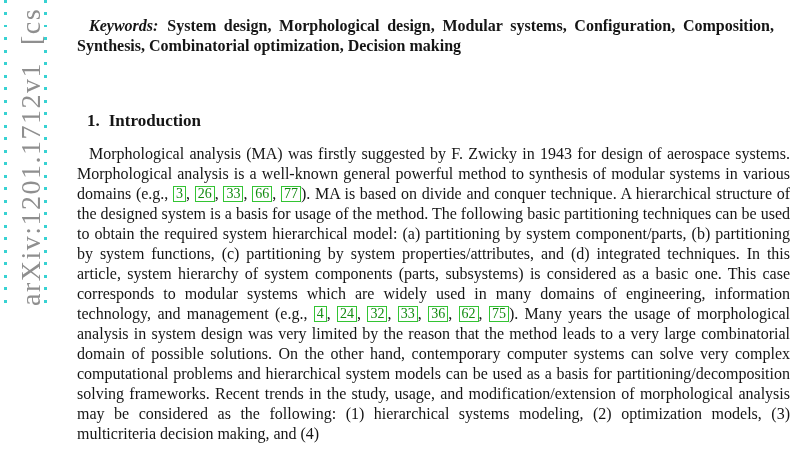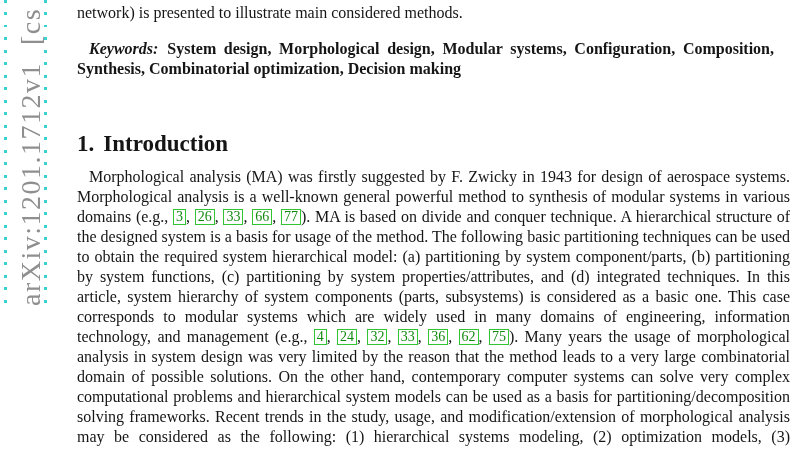--- a/index.html
+++ b/index.html
@@ -37,21 +37,21 @@
 
   
   .content {
     position: absolute; left: 77px; top: 0; width: 713px; height: 450px;
     font-size: 16px; line-height: 20px; text-align: justify; overflow: hidden;
   }
   .topline  { margin: 0; padding-top: 3px; }
   .keywords { margin: 16px 16px 0 0; text-indent: 12px; font-weight: bold; }
   .kw-label { font-style: italic; padding-right: 9px; }
   .section-heading {
-    margin: 55px 0 0 0; font-size: 23px; line-height: 20px; font-weight: bold;
+    margin: 55px 0 0 10px; font-size: 17px; line-height: 20px; font-weight: bold;
     text-align: left;
   }
   .section-heading .sec-num { margin-right: 9px; }
   .intro { margin: 13px 0 0 0; text-indent: 12px; }
   .italic-run { }
   .cite {
     display: inline-block; border: 1.5px solid var(--cite-border);
     color: var(--cite-ink); padding: 0 2px 1px 2px;
     font-size: 14px; line-height: 13px; text-decoration: none;
     position: relative; top: -1px; text-indent: 0;
@@ -63,21 +63,20 @@
 <div class="page">
 
   <div class="arxiv-banner">
     <div class="dotline left"></div>
     <div class="dotline right"></div>
     <div class="arxiv-text">arXiv:1201.1712v1  [cs</div>
   </div>
 
   <div class="content">
 
-    <p class="topline">network) is presented to illustrate main considered methods.</p>
 
     <p class="keywords"><span class="kw-label">Keywords:</span><span>System design, Morphological design, Modular systems, Configuration, Composition, Synthesis, Combinatorial optimization, Decision making</span></p>
 
     <h2 class="section-heading"><span class="sec-num">1.</span><span>Introduction</span></h2>
 
     <p class="intro"><span class="text-run">Morphological analysis (MA) was firstly suggested by F. Zwicky in 1943 for design of aerospace systems. Morphological analysis is a well-known general powerful method to synthesis of modular systems in various domains (e.g., </span><a class="cite" href="#">3</a><span class="text-run">, </span><a class="cite" href="#">26</a><span class="text-run">, </span><a class="cite" href="#">33</a><span class="text-run">, </span><a class="cite" href="#">66</a><span class="text-run">, </span><a class="cite" href="#">77</a><span class="text-run">).  MA is based on </span><span class="italic-run">divide and conquer</span><span class="text-run"> technique.  A hierarchical structure of the designed system is a basis for usage of the method.  The following basic partitioning techniques can be used to obtain the required system hierarchical model: (a) partitioning by system component/parts, (b) partitioning by system functions, (c) partitioning by system properties/attributes, and (d) integrated techniques. In this article, system hierarchy of system components (parts, subsystems) is considered as a basic one. This case corresponds to modular systems which are widely used in many domains of engineering, information technology, and management (e.g., </span><a class="cite" href="#">4</a><span class="text-run">, </span><a class="cite" href="#">24</a><span class="text-run">, </span><a class="cite" href="#">32</a><span class="text-run">, </span><a class="cite" href="#">33</a><span class="text-run">, </span><a class="cite" href="#">36</a><span class="text-run">, </span><a class="cite" href="#">62</a><span class="text-run">, </span><a class="cite" href="#">75</a><span class="text-run">). Many years the usage of morphological analysis in system design was very limited by the reason that the method leads to a very large combinatorial domain of possible solutions.  On the other hand, contemporary computer systems can solve very complex computational problems and hierarchical system models can be used as a basis for partitioning/decomposition solving frameworks. Recent trends in the study, usage, and modification/extension of morphological analysis may be considered as the following: (1) hierarchical systems modeling, (2) optimization models, (3) multicriteria decision making, and (4)</span></p>
 
   </div>
 </div>
 

